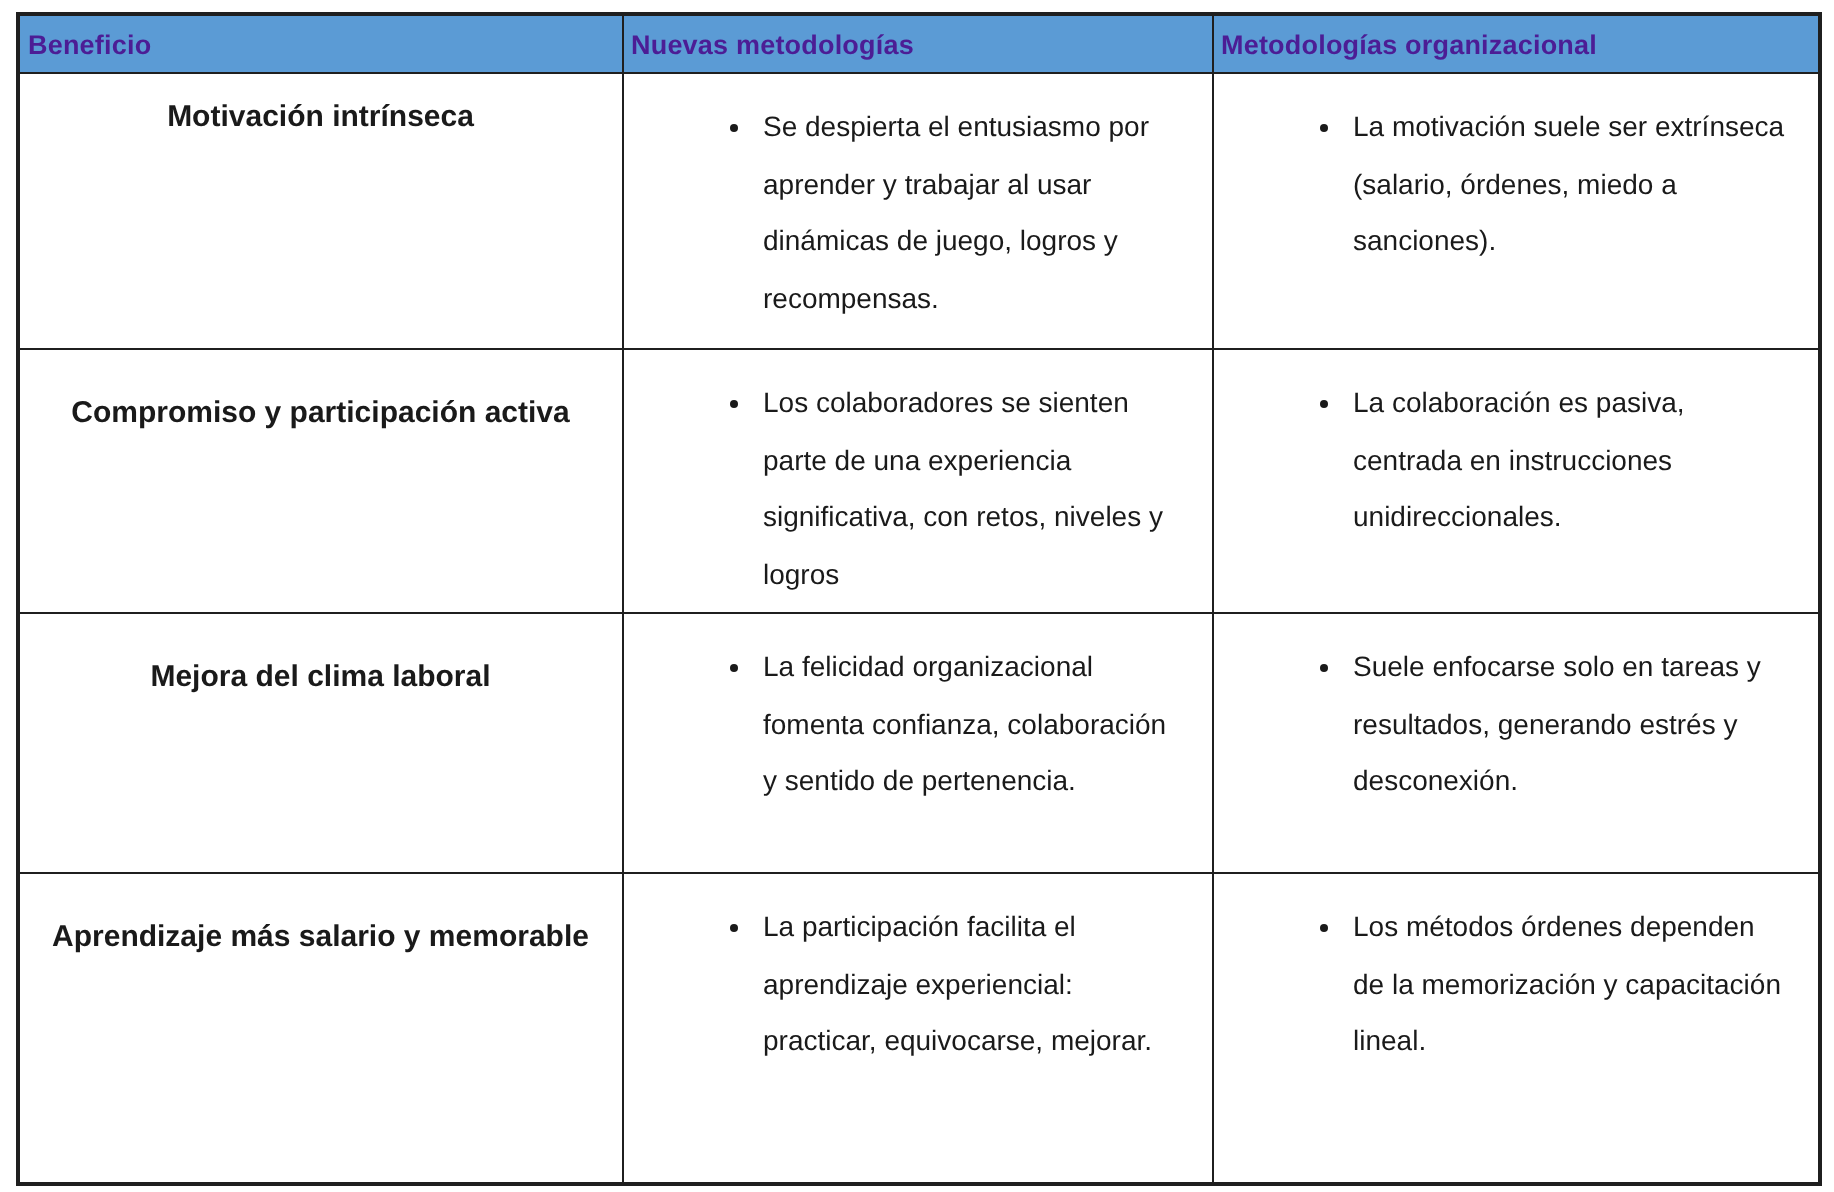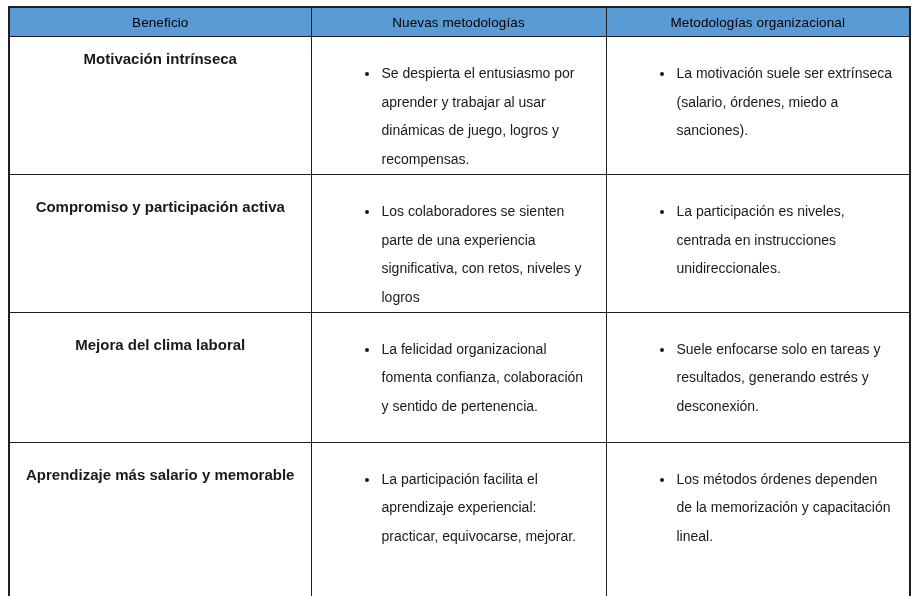--- a/index.html
+++ b/index.html
@@ -25,25 +25,25 @@
     border: 1.5px solid #1f1f1f;
   }
   table.cmp {
     border-width: 2px;
   }
   col.c1 { width: 302px; }
   col.c2 { width: 295px; }
   col.c3 { width: 304px; }
   th.hdr {
     background: #5b9bd5;
-    color: #000000;
-    font-weight: 400;
+    color: #4c1d95;
+    font-weight: 700;
     font-size: 13.5px;
     height: 24px;
-    text-align: center;
+    text-align: left;
     vertical-align: middle;
     padding: 2px 4px;
     letter-spacing: 0.1px;
   }
   td {
     vertical-align: top;
     background: #ffffff;
   }
   tr.r1 { height: 138px; }
   tr.r2 { height: 132px; }
@@ -51,21 +51,21 @@
   tr.r4 { height: 155px; }
   td.benefit {
     text-align: center;
     font-weight: 700;
     font-size: 15px;
     line-height: 2.05;
     padding: 17px 14px 0 14px;
   }
   tr.r1 td.benefit { padding-top: 7px; }
   td.bullets {
-    padding: 10px 16px 0 0;
+    padding: 0 16px 0 0;
   }
   td.bullets ul {
     margin: 0;
     padding: 12px 0 0 68px;
     list-style: disc outside;
   }
   td.bullets li {
     font-size: 14px;
     line-height: 2.05;
     padding-left: 2px;
@@ -104,21 +104,21 @@
       </tr>
       <tr class="r2">
         <td class="benefit">Compromiso y participación activa</td>
         <td class="bullets">
           <ul>
               <li>Los colaboradores se sienten parte de una experiencia significativa, con retos, niveles y logros</li>
             </ul>
         </td>
         <td class="bullets">
           <ul>
-              <li>La participación es niveles, centrada en instrucciones unidireccionales.</li>
+              <li>La colaboración es pasiva, centrada en instrucciones unidireccionales.</li>
             </ul>
         </td>
       </tr>
       <tr class="r3">
         <td class="benefit">Mejora del clima laboral</td>
         <td class="bullets">
           <ul>
               <li>La felicidad organizacional fomenta confianza, colaboración y sentido de pertenencia.</li>
             </ul>
         </td>

